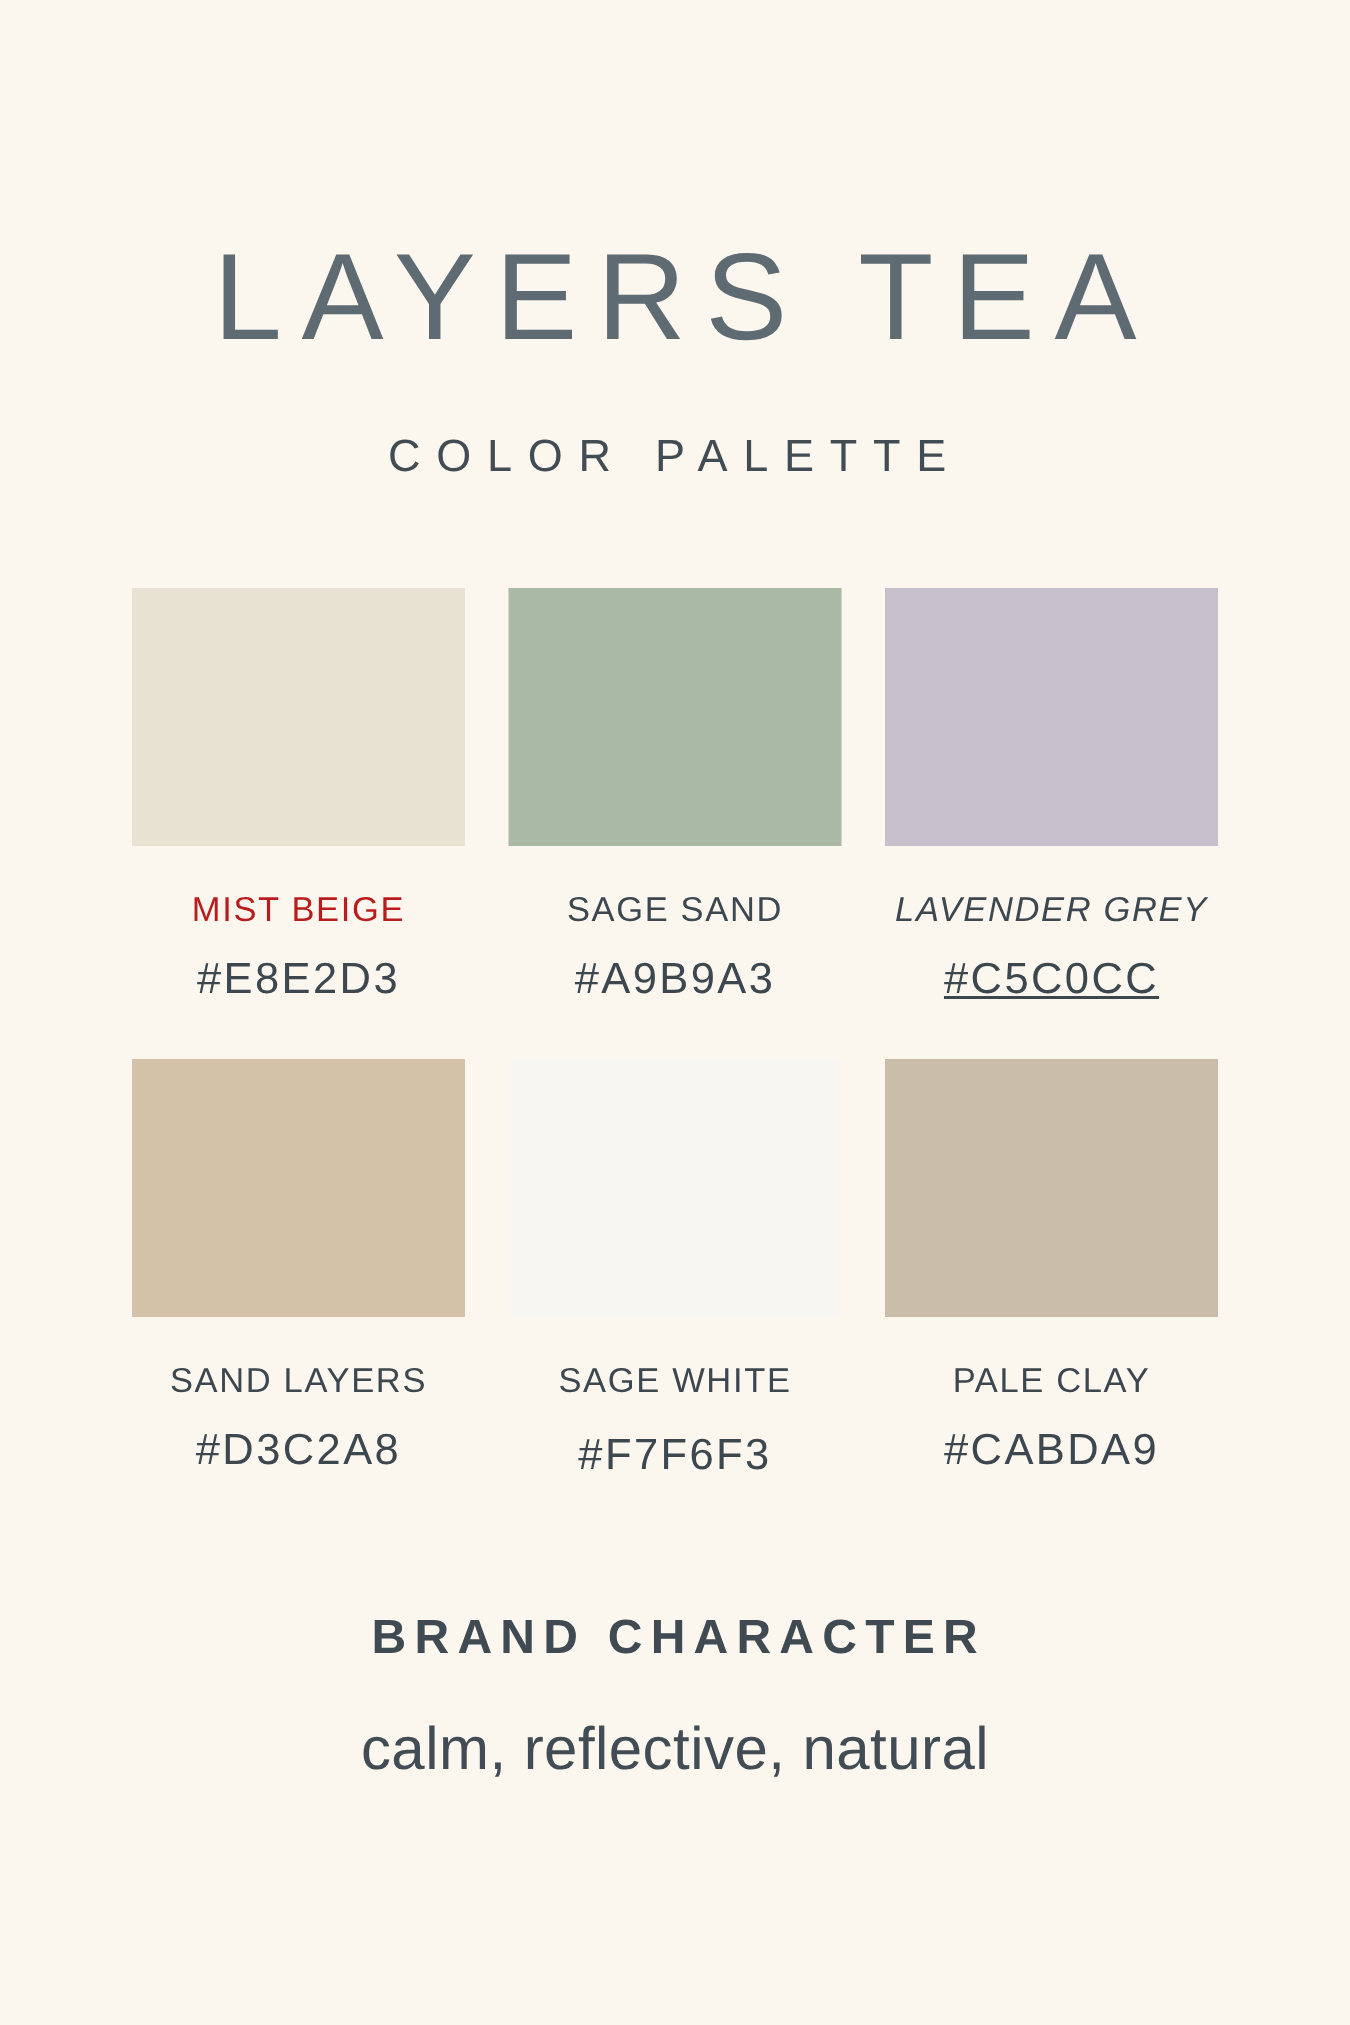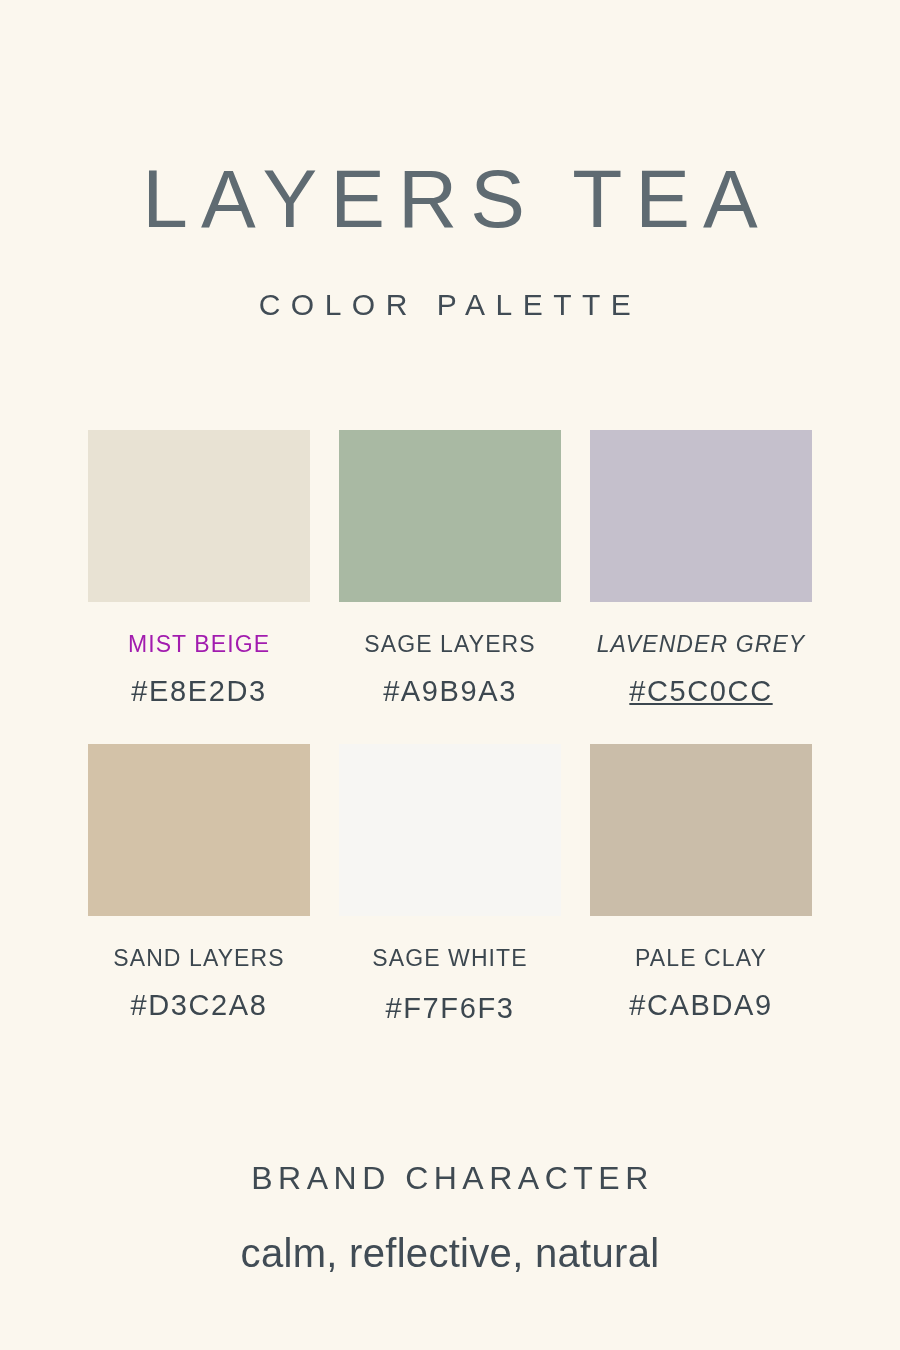--- a/index.html
+++ b/index.html
@@ -16,21 +16,20 @@
   }
 
   .poster {
     width: 900px;
     height: 1350px;
     box-sizing: border-box;
     display: flex;
     flex-direction: column;
     align-items: center;
     position: relative;
-    gap: 38px;
   }
 
   
   .header {
     width: 100%;
     text-align: center;
     margin-top: 158px;
   }
   .brand-title {
     font-family: "Liberation Sans", sans-serif;
@@ -102,24 +101,24 @@
 
   
   .footer {
     width: 100%;
     text-align: center;
     margin-top: 86px;
   }
   .character-heading {
     font-family: "Liberation Sans", sans-serif;
     font-size: 32px;
-    font-weight: 400;
+    font-weight: 700;
     letter-spacing: 5.5px;
     color: #3f4a52;
-    margin: 11px;
+    margin: 0;
     padding-left: 5px;
     white-space: nowrap;
   }
   .character-tagline {
     font-family: "Liberation Sans", sans-serif;
     font-size: 40px;
     font-weight: 300;
     letter-spacing: 0.3px;
     color: #414c55;
     margin: 0;
@@ -134,27 +133,27 @@
 
   <div class="header">
     <h1 class="brand-title" style="color: rgb(95, 107, 114);">LAYERS TEA</h1>
     <h2 class="brand-subtitle" style="color: rgb(65, 76, 85);">COLOR PALETTE</h2>
   </div>
 
   <div class="palette-grid">
 
     <div class="swatch-cell">
       <div class="swatch-chip" style="background-color: rgb(232, 226, 211);"></div>
-      <div class="swatch-name" style="color: #a21caf;">MIST BEIGE</div>
+      <div class="swatch-name" style="color: #b91c1c;">MIST BEIGE</div>
       <div class="swatch-hex" style="color: rgb(60, 71, 79);">#E8E2D3</div>
     </div>
 
     <div class="swatch-cell">
       <div class="swatch-chip" style="background-color: rgb(169, 185, 163);"></div>
-      <div class="swatch-name" style="color: rgb(60, 71, 79);">SAGE LAYERS</div>
+      <div class="swatch-name" style="color: rgb(60, 71, 79);">SAGE SAND</div>
       <div class="swatch-hex" style="color: rgb(60, 71, 79);">#A9B9A3</div>
     </div>
 
     <div class="swatch-cell">
       <div class="swatch-chip" style="background-color: rgb(197, 192, 204);"></div>
       <div class="swatch-name" style="color: rgb(60, 71, 79); font-style: italic;">LAVENDER GREY</div>
       <div class="swatch-hex" style="color: rgb(60, 71, 79); text-decoration: underline;">#C5C0CC</div>
     </div>
 
     <div class="row-gap-spacer"></div>

